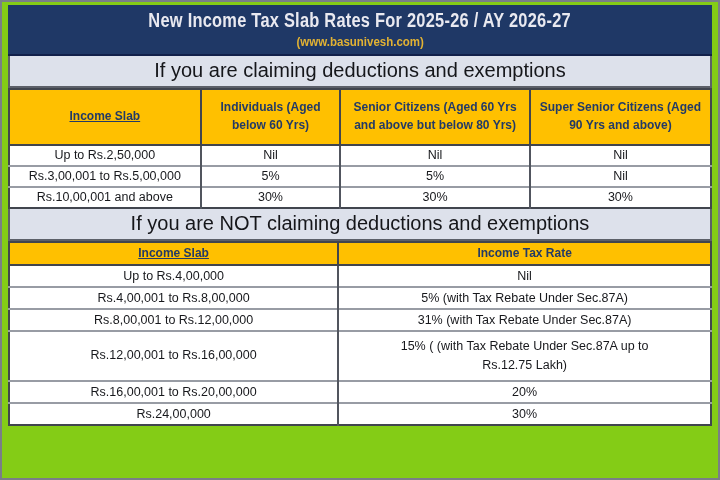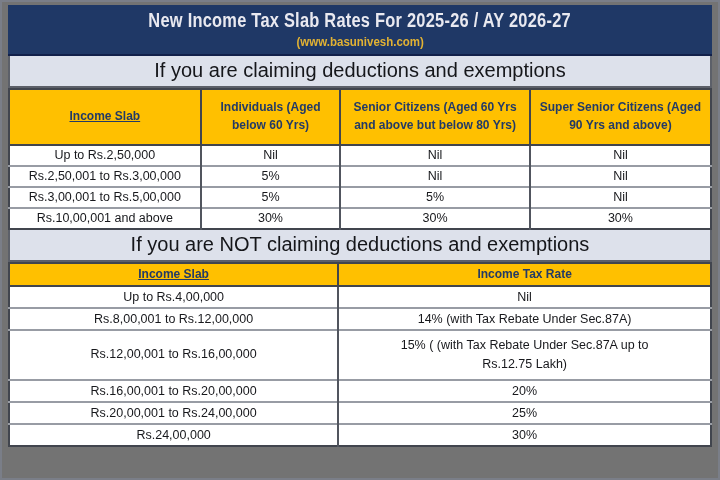--- a/index.html
+++ b/index.html
@@ -1,19 +1,19 @@
 <!DOCTYPE html>
 <html><head>
 <meta charset="utf-8">
 <style>
   * { box-sizing: border-box; }
   html, body { margin: 0; padding: 0; background: #ffffff; }
   .frame {
     width: 720px; height: 480px;
-    background: #737373;
+    background: #84cc16;
     border: 2px solid #7a7e88;
     padding: 3px 6px 3px 6px;
     font-family: "Liberation Sans", sans-serif;
     overflow: hidden;
   }
   
   .masthead {
     background: #1F3866;
     text-align: center;
     padding: 3px 0 4px 0;
@@ -115,26 +115,20 @@
       </tr>
     </thead>
     <tbody>
       <tr>
         <td class="slab-cell">Up to Rs.2,50,000</td>
         <td class="rate-cell">Nil</td>
         <td class="rate-cell">Nil</td>
         <td class="rate-cell">Nil</td>
       </tr>
       <tr>
-        <td class="slab-cell">Rs.2,50,001 to Rs.3,00,000</td>
-        <td class="rate-cell">5%</td>
-        <td class="rate-cell">Nil</td>
-        <td class="rate-cell">Nil</td>
-      </tr>
-      <tr>
         <td class="slab-cell">Rs.3,00,001 to Rs.5,00,000</td>
         <td class="rate-cell">5%</td>
         <td class="rate-cell">5%</td>
         <td class="rate-cell">Nil</td>
       </tr>
       <tr>
         <td class="slab-cell">Rs.10,00,001 and above</td>
         <td class="rate-cell">30%</td>
         <td class="rate-cell">30%</td>
         <td class="rate-cell">30%</td>
@@ -154,34 +148,34 @@
         <th>Income Slab</th>
         <th>Income Tax Rate</th>
       </tr>
     </thead>
     <tbody>
       <tr>
         <td class="slab-cell">Up to Rs.4,00,000</td>
         <td class="rate-cell">Nil</td>
       </tr>
       <tr>
+        <td class="slab-cell">Rs.4,00,001 to Rs.8,00,000</td>
+        <td class="rate-cell">5% (with Tax Rebate Under Sec.87A)</td>
+      </tr>
+      <tr>
         <td class="slab-cell">Rs.8,00,001 to Rs.12,00,000</td>
-        <td class="rate-cell">14% (with Tax Rebate Under Sec.87A)</td>
+        <td class="rate-cell">31% (with Tax Rebate Under Sec.87A)</td>
       </tr>
       <tr class="tall">
         <td class="slab-cell">Rs.12,00,001 to Rs.16,00,000</td>
         <td class="rate-cell">15% ( (with Tax Rebate Under Sec.87A up to Rs.12.75 Lakh)</td>
       </tr>
       <tr>
         <td class="slab-cell">Rs.16,00,001 to Rs.20,00,000</td>
         <td class="rate-cell">20%</td>
-      </tr>
-      <tr>
-        <td class="slab-cell">Rs.20,00,001 to Rs.24,00,000</td>
-        <td class="rate-cell">25%</td>
       </tr>
       <tr>
         <td class="slab-cell">Rs.24,00,000</td>
         <td class="rate-cell">30%</td>
       </tr>
     </tbody>
   </table>
 
 </div>
 

